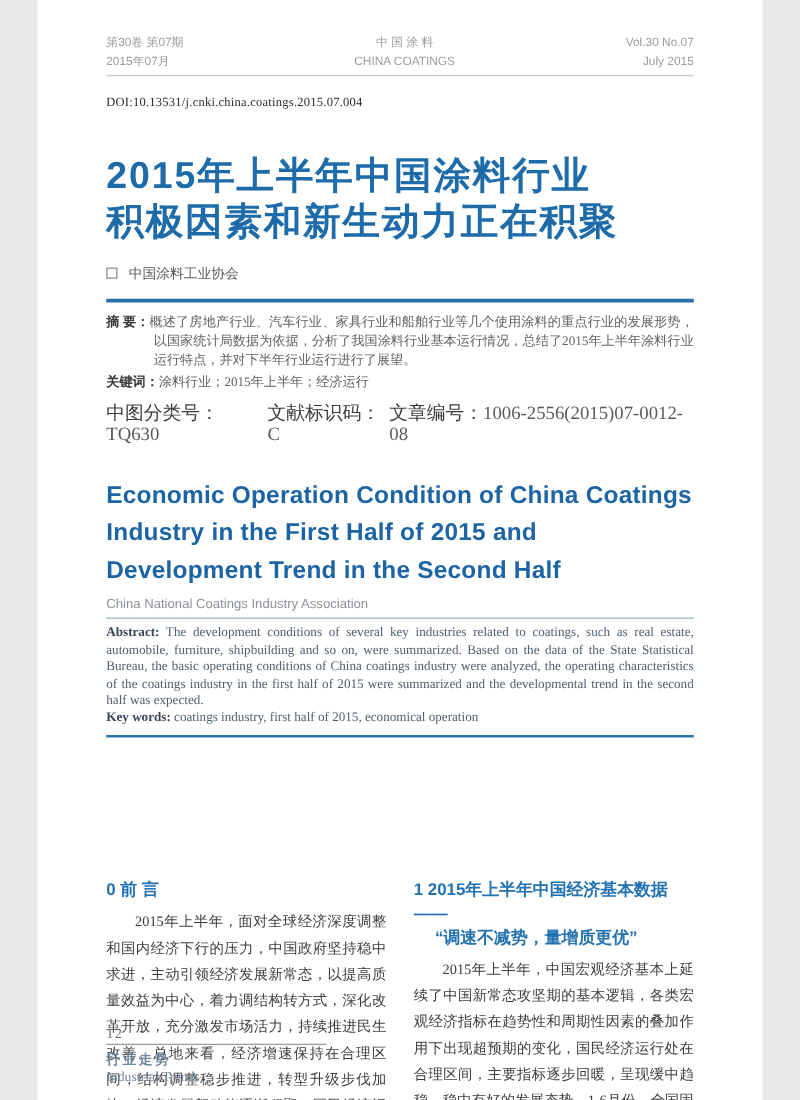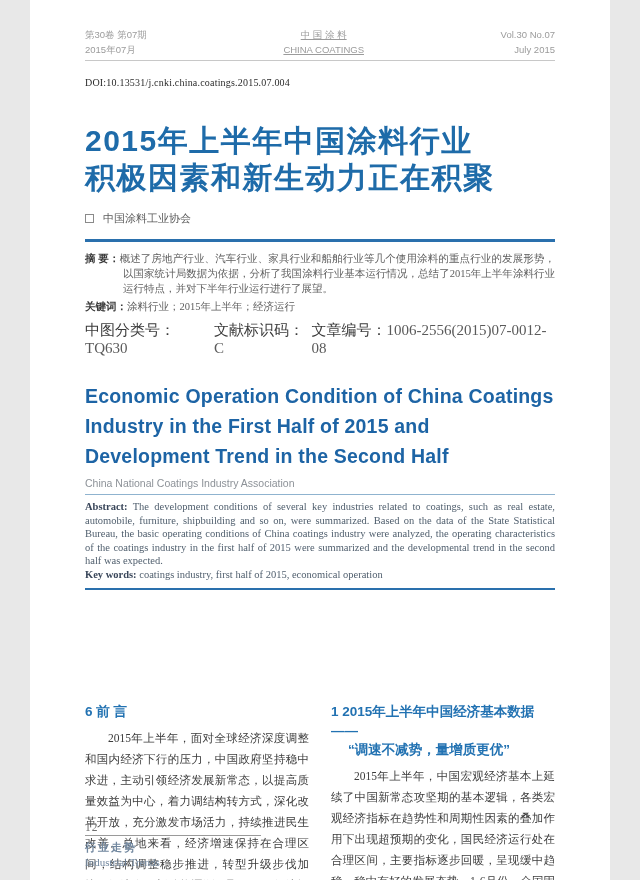--- a/index.html
+++ b/index.html
@@ -20,21 +20,21 @@
     justify-content: space-between;
     align-items: flex-end;
     font-family: "Liberation Sans", sans-serif;
     font-size: 9.5px;
     line-height: 1.55;
     color: #9b9b9b;
     border-bottom: 1px solid #c8c8c8;
     padding-bottom: 3px;
   }
   .journal-header .hcol { white-space: nowrap; }
-  .journal-header .hcenter { text-align: center; text-decoration: underline; }
+  .journal-header .hcenter { text-align: center; }
   .journal-header .hright { text-align: right; }
   .doi-line {
     margin-top: 16px;
     font-size: 10px;
     color: #2b2b2b;
     letter-spacing: 0.2px;
   }
   
   .title-cn {
     margin-top: 34px;
@@ -220,21 +220,21 @@
   <div class="rule-mid"></div>
 
   <div class="abstract-en">
     <p><span class="lbl">Abstract:</span><span> The development conditions of several key industries related to coatings, such as real estate, automobile, furniture, shipbuilding and so on, were summarized. Based on the data of the State Statistical Bureau, the basic operating conditions of China coatings industry were analyzed, the operating characteristics of the coatings industry in the first half of 2015 were summarized and the developmental trend in the second half was expected.</span></p>
     <p><span class="lbl">Key words:</span><span> coatings industry, first half of 2015, economical operation</span></p>
   </div>
   <div class="rule-bottom"></div>
 
   <div class="body-cols">
     <div class="col">
-      <div class="sec-heading">6  前  言</div>
+      <div class="sec-heading">0  前  言</div>
       <p class="body-p">2015年上半年，面对全球经济深度调整和国内经济下行的压力，中国政府坚持稳中求进，主动引领经济发展新常态，以提高质量效益为中心，着力调结构转方式，深化改革开放，充分激发市场活力，持续推进民生改善。总地来看，经济增速保持在合理区间，结构调整稳步推进，转型升级步伐加快，经济发展新动能逐渐积聚。国民经济运行总体平稳，尽管经济增速有所放缓，但就业形势相对稳定，居民收入同步增长，消费价格和市场预期基本稳定，结构调整与转型升级势头良好，积极因素和新生动力正在积聚。</p>
     </div>
     <div class="col">
       <div class="sec-heading">
         <span>1  2015年上半年中国经济基本数据——</span>
         <span class="indent2">“调速不减势，量增质更优”</span>
       </div>
       <p class="body-p">2015年上半年，中国宏观经济基本上延续了中国新常态攻坚期的基本逻辑，各类宏观经济指标在趋势性和周期性因素的叠加作用下出现超预期的变化，国民经济运行处在合理区间，主要指标逐步回暖，呈现缓中趋稳、稳中有好的发展态势。1-6月份，全国固定资产投资237 132亿元，同比名义增长11.4%，增速与1-5月份持平。从环比速度看，6月份固定资产投资增长0.88%。</p>
       <p class="body-p">分产业看，1-6月份，第一产业投资6 159亿元，</p>
     </div>

